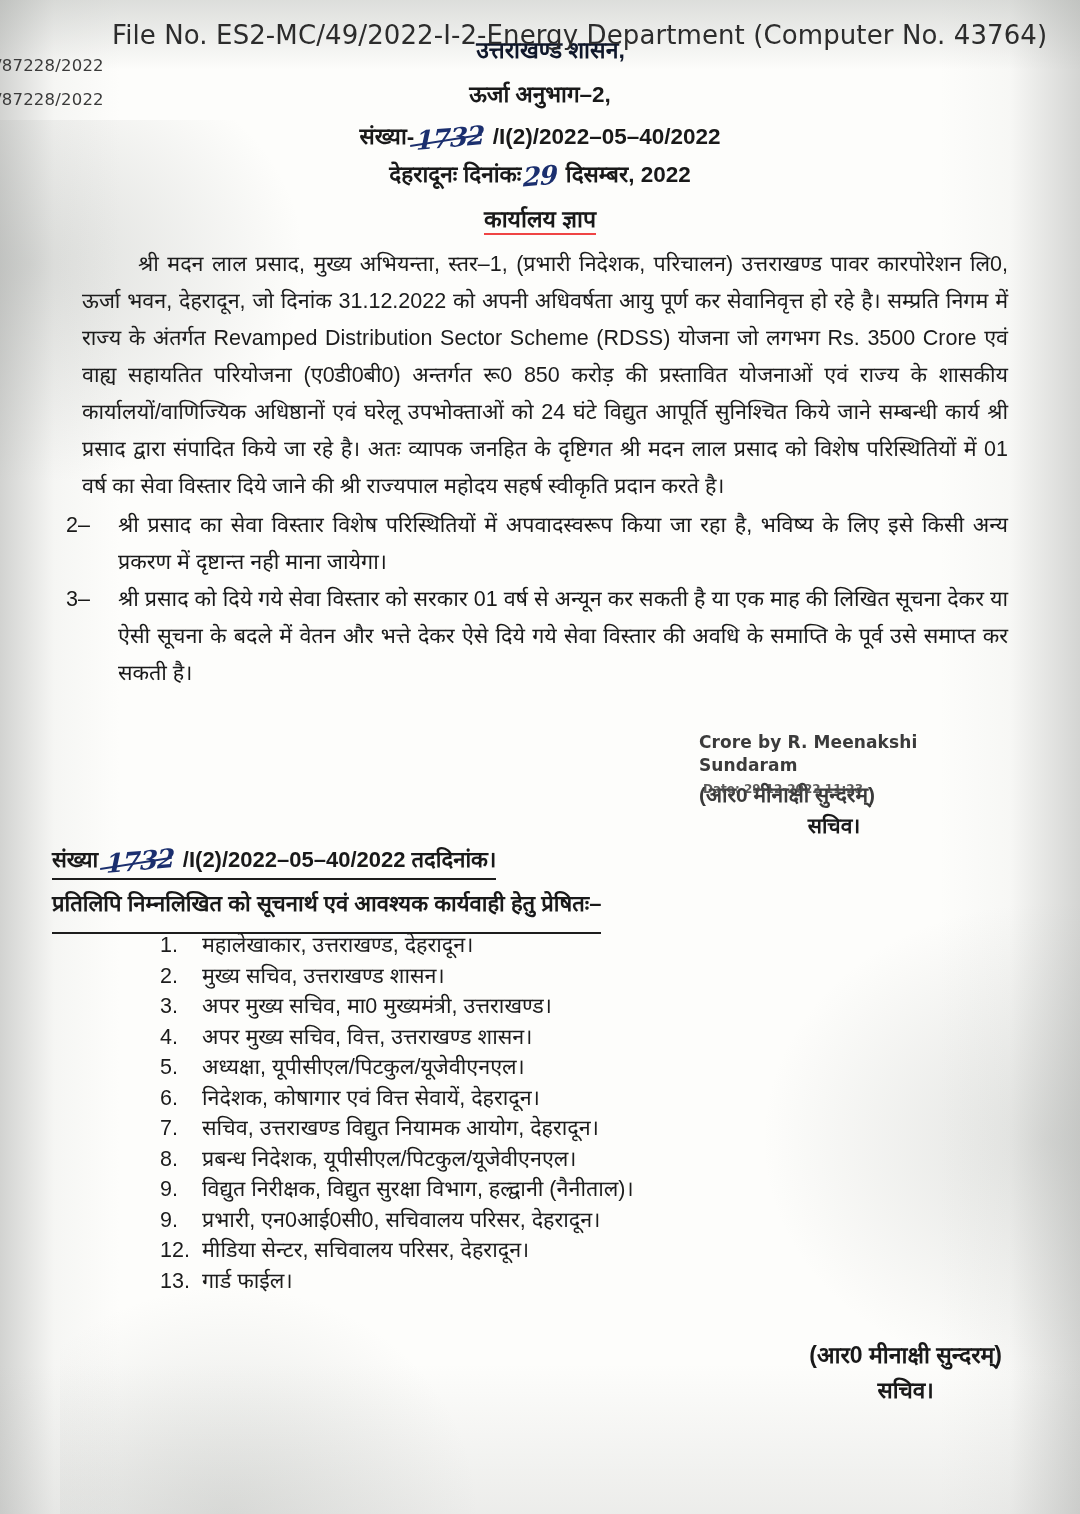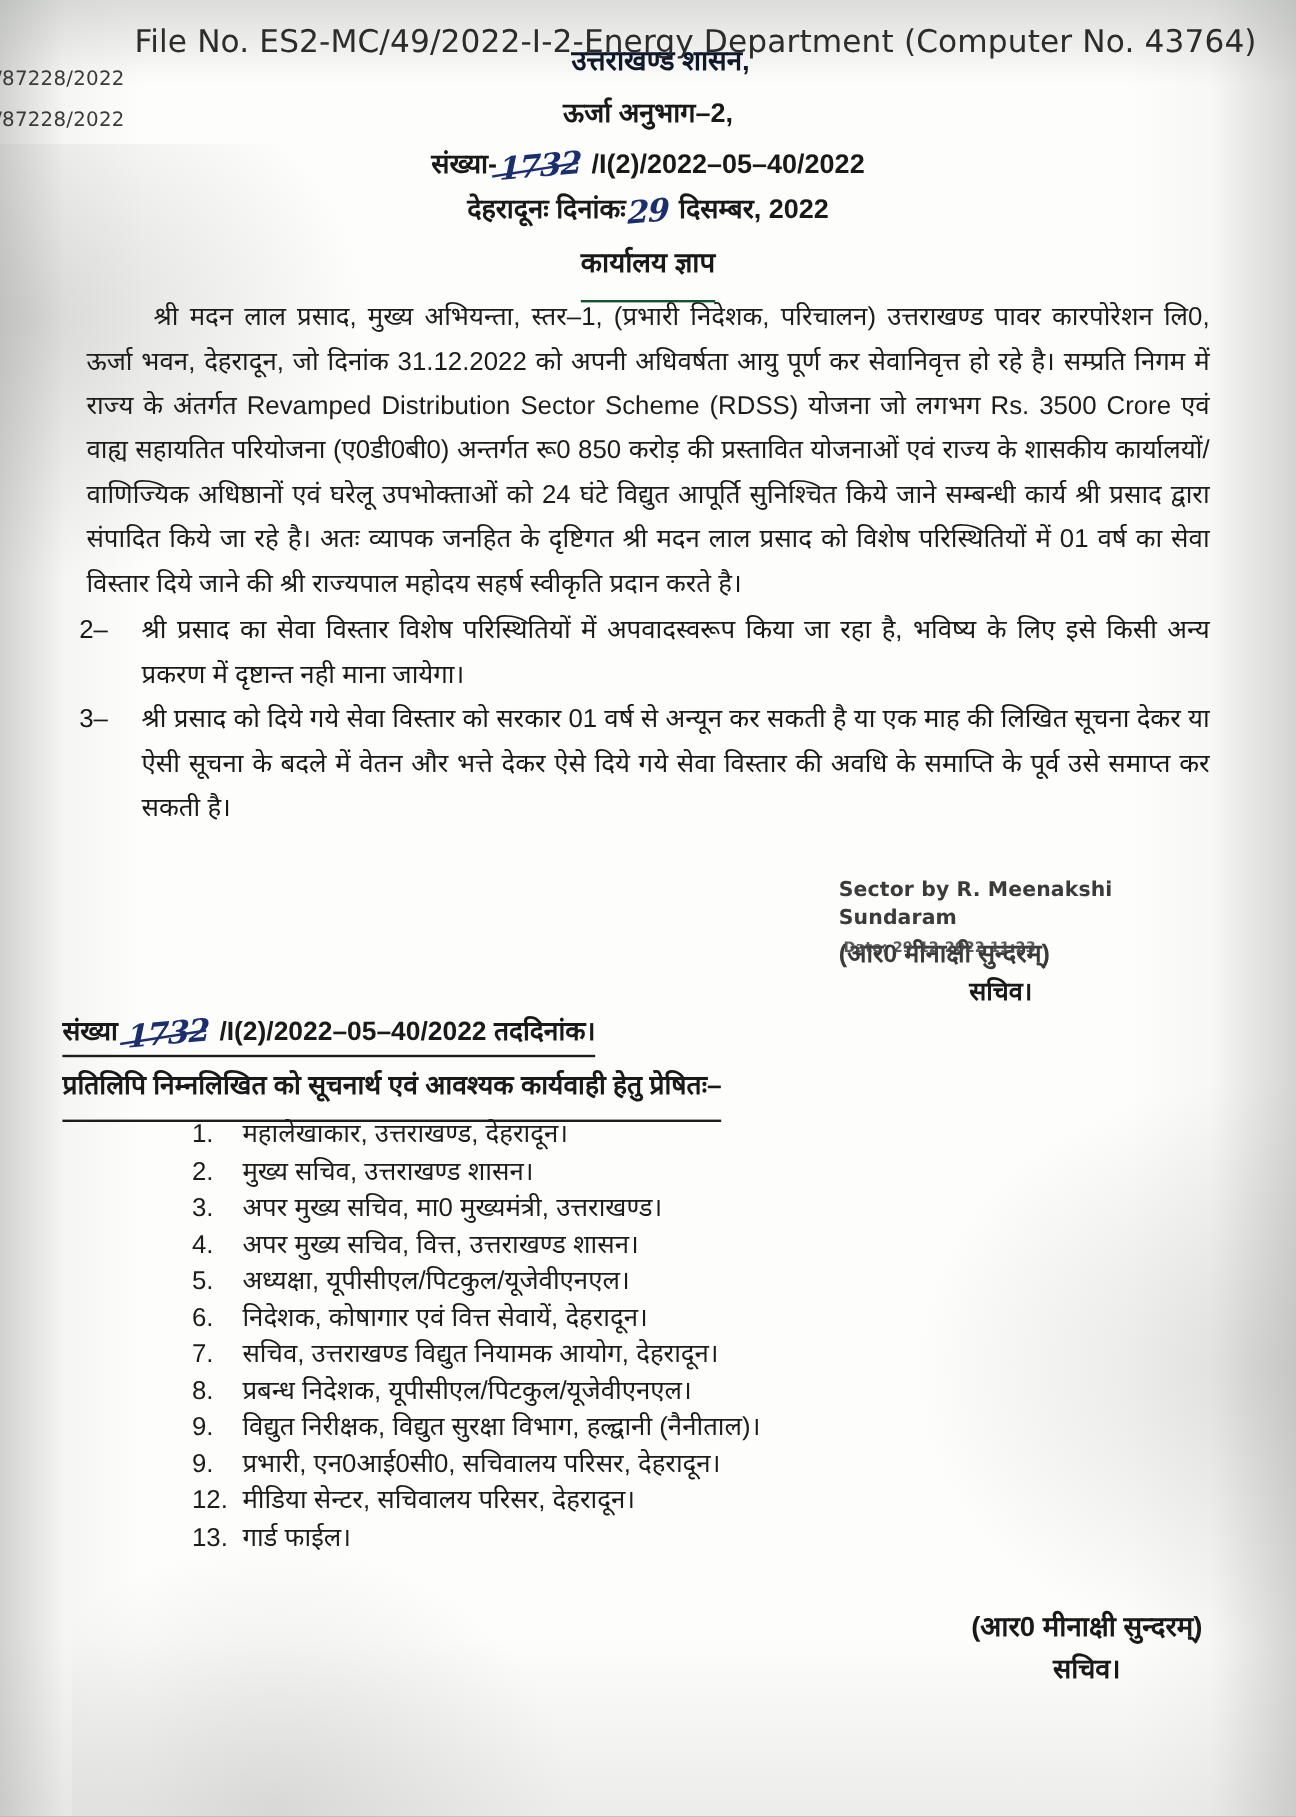--- a/index.html
+++ b/index.html
@@ -131,22 +131,22 @@
   .hdr-title {
     position: absolute;
     top: 202px;
     left: 0; right: 0;
     text-align: center;
     font-size: 23px;
     font-weight: bold;
     z-index: 15;
   }
   .hdr-title span {
-    border-bottom: 2px solid #14532d;
-    padding-bottom: 18px;
+    border-bottom: 2px solid #ef4444;
+    padding-bottom: 1px;
   }
 
   
   .ink {
     font-family: "DejaVu Serif", serif;
     color: #1b2f6e;
     font-style: italic;
     font-weight: bold;
     font-size: 26px;
     letter-spacing: -1px;
@@ -169,21 +169,21 @@
 
   
   .body-block {
     position: absolute;
     top: 246px;
     left: 66px;
     width: 942px;
     z-index: 12;
   }
   p.para {
-    margin: 0 0 2px 6px;
+    margin: 0 0 2px 16px;
     font-size: 21.5px;
     line-height: 37px;
     text-align: justify;
     text-justify: inter-word;
     color: #1c1c1c;
     font-weight: 500;
   }
   p.para.first { text-indent: 56px; }
   .numbered {
     display: flex;
@@ -369,21 +369,21 @@
         <div class="txt">श्री प्रसाद का सेवा विस्तार विशेष परिस्थितियों में अपवादस्वरूप किया जा रहा है, भविष्य के लिए इसे किसी अन्य प्रकरण में दृष्टान्त नही माना जायेगा।</div>
       </div>
 
       <div class="numbered">
         <div class="num">3–</div>
         <div class="txt">श्री प्रसाद को दिये गये सेवा विस्तार को सरकार 01 वर्ष से अन्यून कर सकती है या एक माह की लिखित सूचना देकर या ऐसी सूचना के बदले में वेतन और भत्ते देकर ऐसे दिये गये सेवा विस्तार की अवधि के समाप्ति के पूर्व उसे समाप्त कर सकती है।</div>
       </div>
     </div>
 
     <div class="dsig">
-      <div class="dsig-line">Sector by R. Meenakshi</div>
+      <div class="dsig-line">Crore by R. Meenakshi</div>
       <div class="dsig-line">Sundaram</div>
       <div class="dsig-overlap">
         <div class="hi-name">(आर0 मीनाक्षी सुन्दरम्)</div>
         <div class="ts">Date: 29-12-2022 11:23</div>
       </div>
       <div class="dsig-role">सचिव।</div>
     </div>
 
     <div class="endorse">
       <div class="endorse-num">

